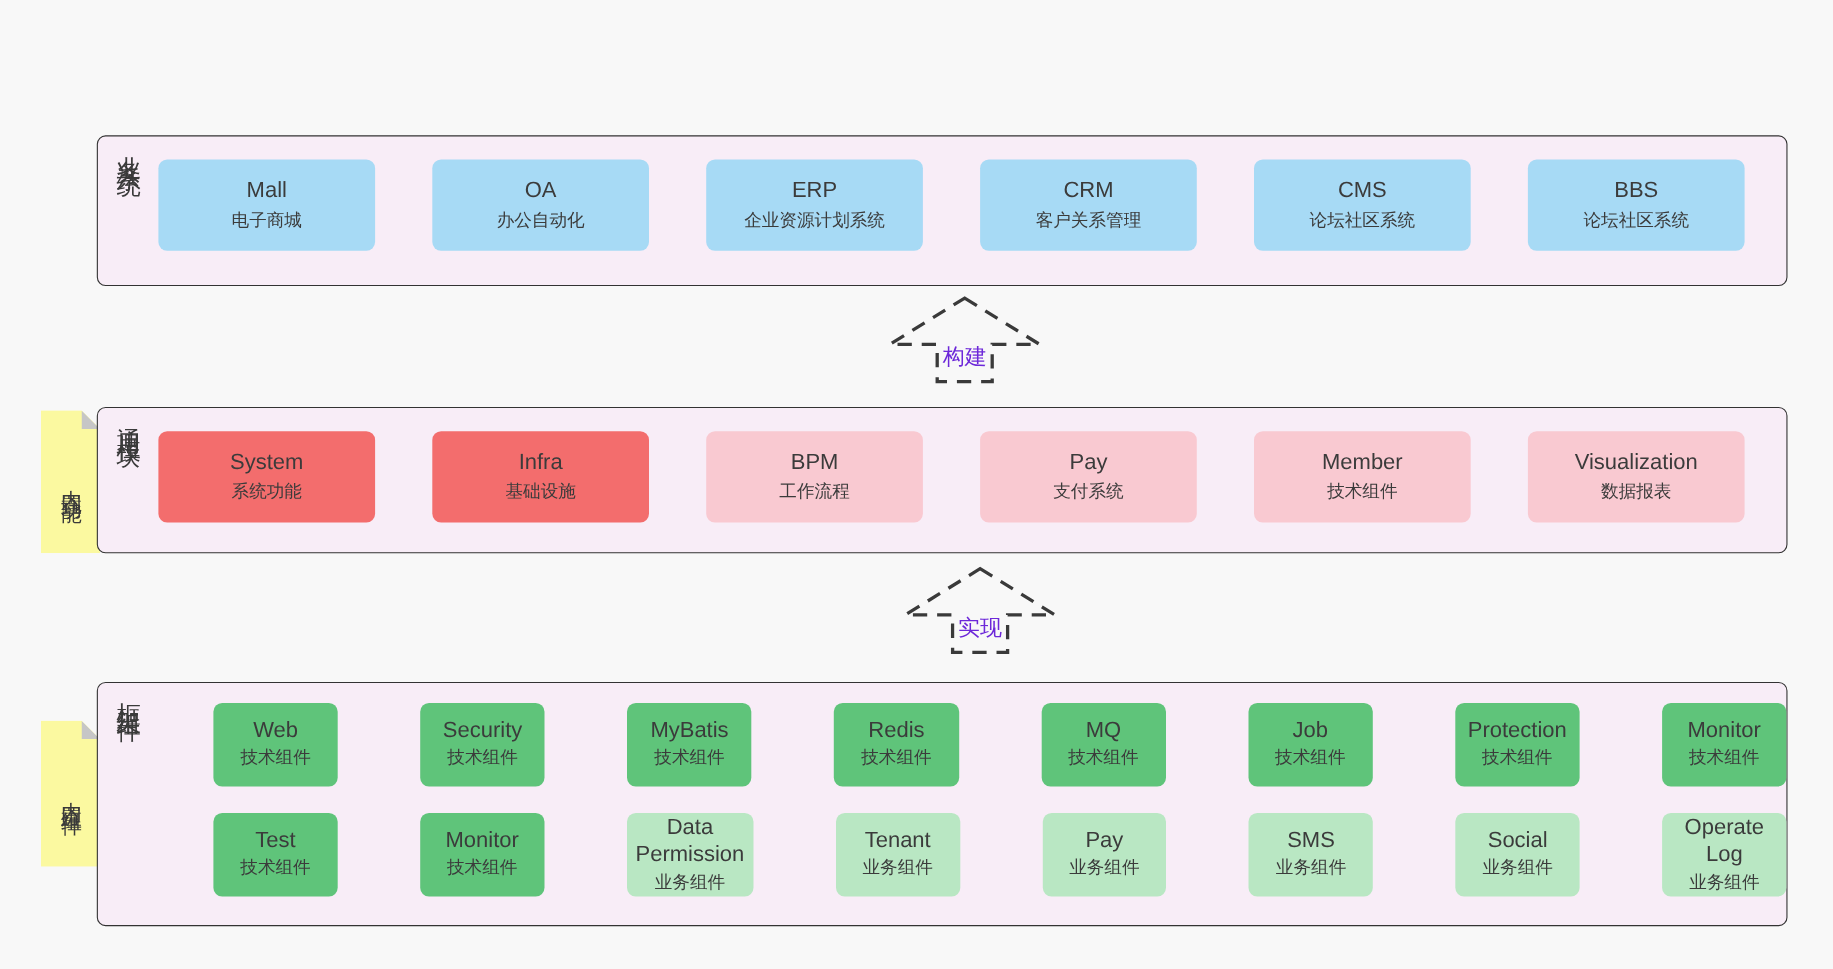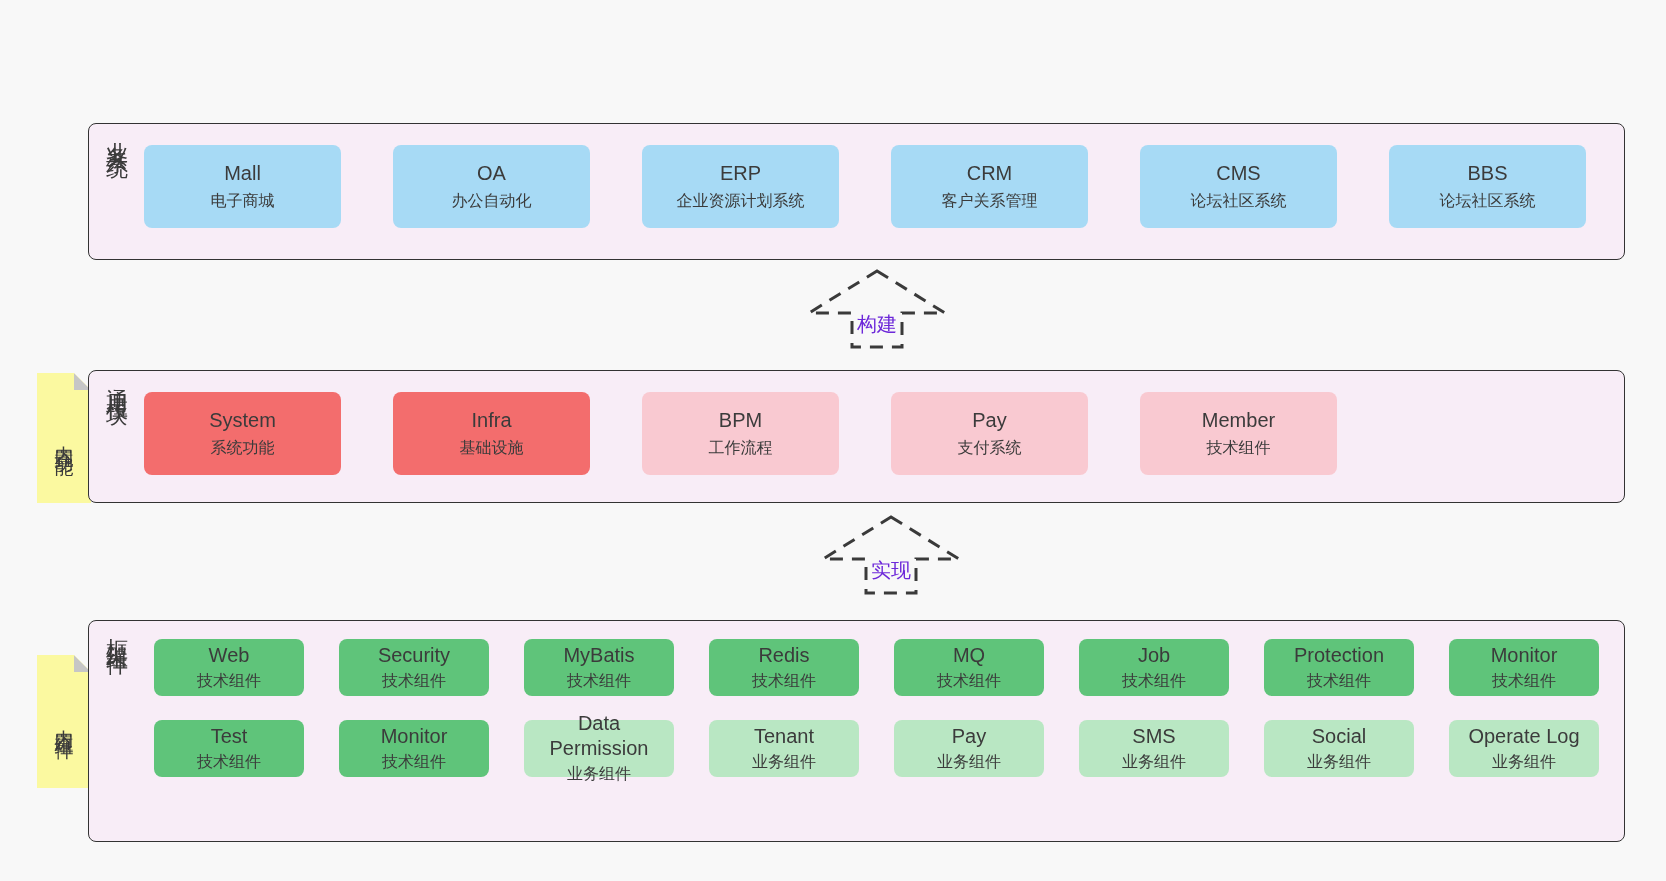--- a/index.html
+++ b/index.html
@@ -27,21 +27,21 @@
     position:absolute;top:21px;left:55px;
     display:flex;gap:52px;
   }
   #panel-components .boxes{position:static;display:flex;gap:24px;flex-direction:column;padding:18px 0 0 65px;}
   #panel-components .brow{display:flex;gap:35px;}
   .box{
     width:197px;height:83px;border-radius:8px;
     display:flex;flex-direction:column;align-items:center;justify-content:center;
     text-align:center;line-height:27px;
   }
-  #panel-components .box{width:150px;height:57px;line-height:25px;padding:0 8px;box-sizing:border-box;}
+  #panel-components .box{width:150px;height:76px;line-height:25px;padding:0 8px;box-sizing:border-box;margin-left:40px;}
   .box-name{font-size:20px;}
   .box-sub{font-size:16px;}
   .c-blue{background:#a7daf5;}
   .c-red{background:#f36d6d;}
   .c-pink{background:#f9c9d1;}
   .c-gdark{background:#5fc47a;}
   .c-glight{background:#b9e7c3;}
   .sticky{
     position:absolute;left:37px;width:54px;background:#fbf9a0;z-index:0;
     clip-path:polygon(0 0,calc(100% - 17px) 0,100% 17px,100% 100%,0 100%);
@@ -127,20 +127,24 @@
       <div class="box-sub">工作流程</div>
     </div>
     <div class="box c-pink">
       <div class="box-name">Pay</div>
       <div class="box-sub">支付系统</div>
     </div>
     <div class="box c-pink">
       <div class="box-name">Member</div>
       <div class="box-sub">技术组件</div>
     </div>
+    <div class="box c-pink">
+      <div class="box-name">Visualization</div>
+      <div class="box-sub">数据报表</div>
+    </div>
   </div>
 </div>
 
 <div class="arrow" id="arrow-implement">
   <svg width="140" height="82" viewBox="0 0 140 82">
     <polygon points="70,3 138,45 95,45 95,79 45,79 45,45 2,45" fill="#f8f8f8" stroke="#3a3a3a" stroke-width="3" stroke-dasharray="13 9"></polygon>
   </svg>
   <div class="arrow-label">实现</div>
 </div>
 

